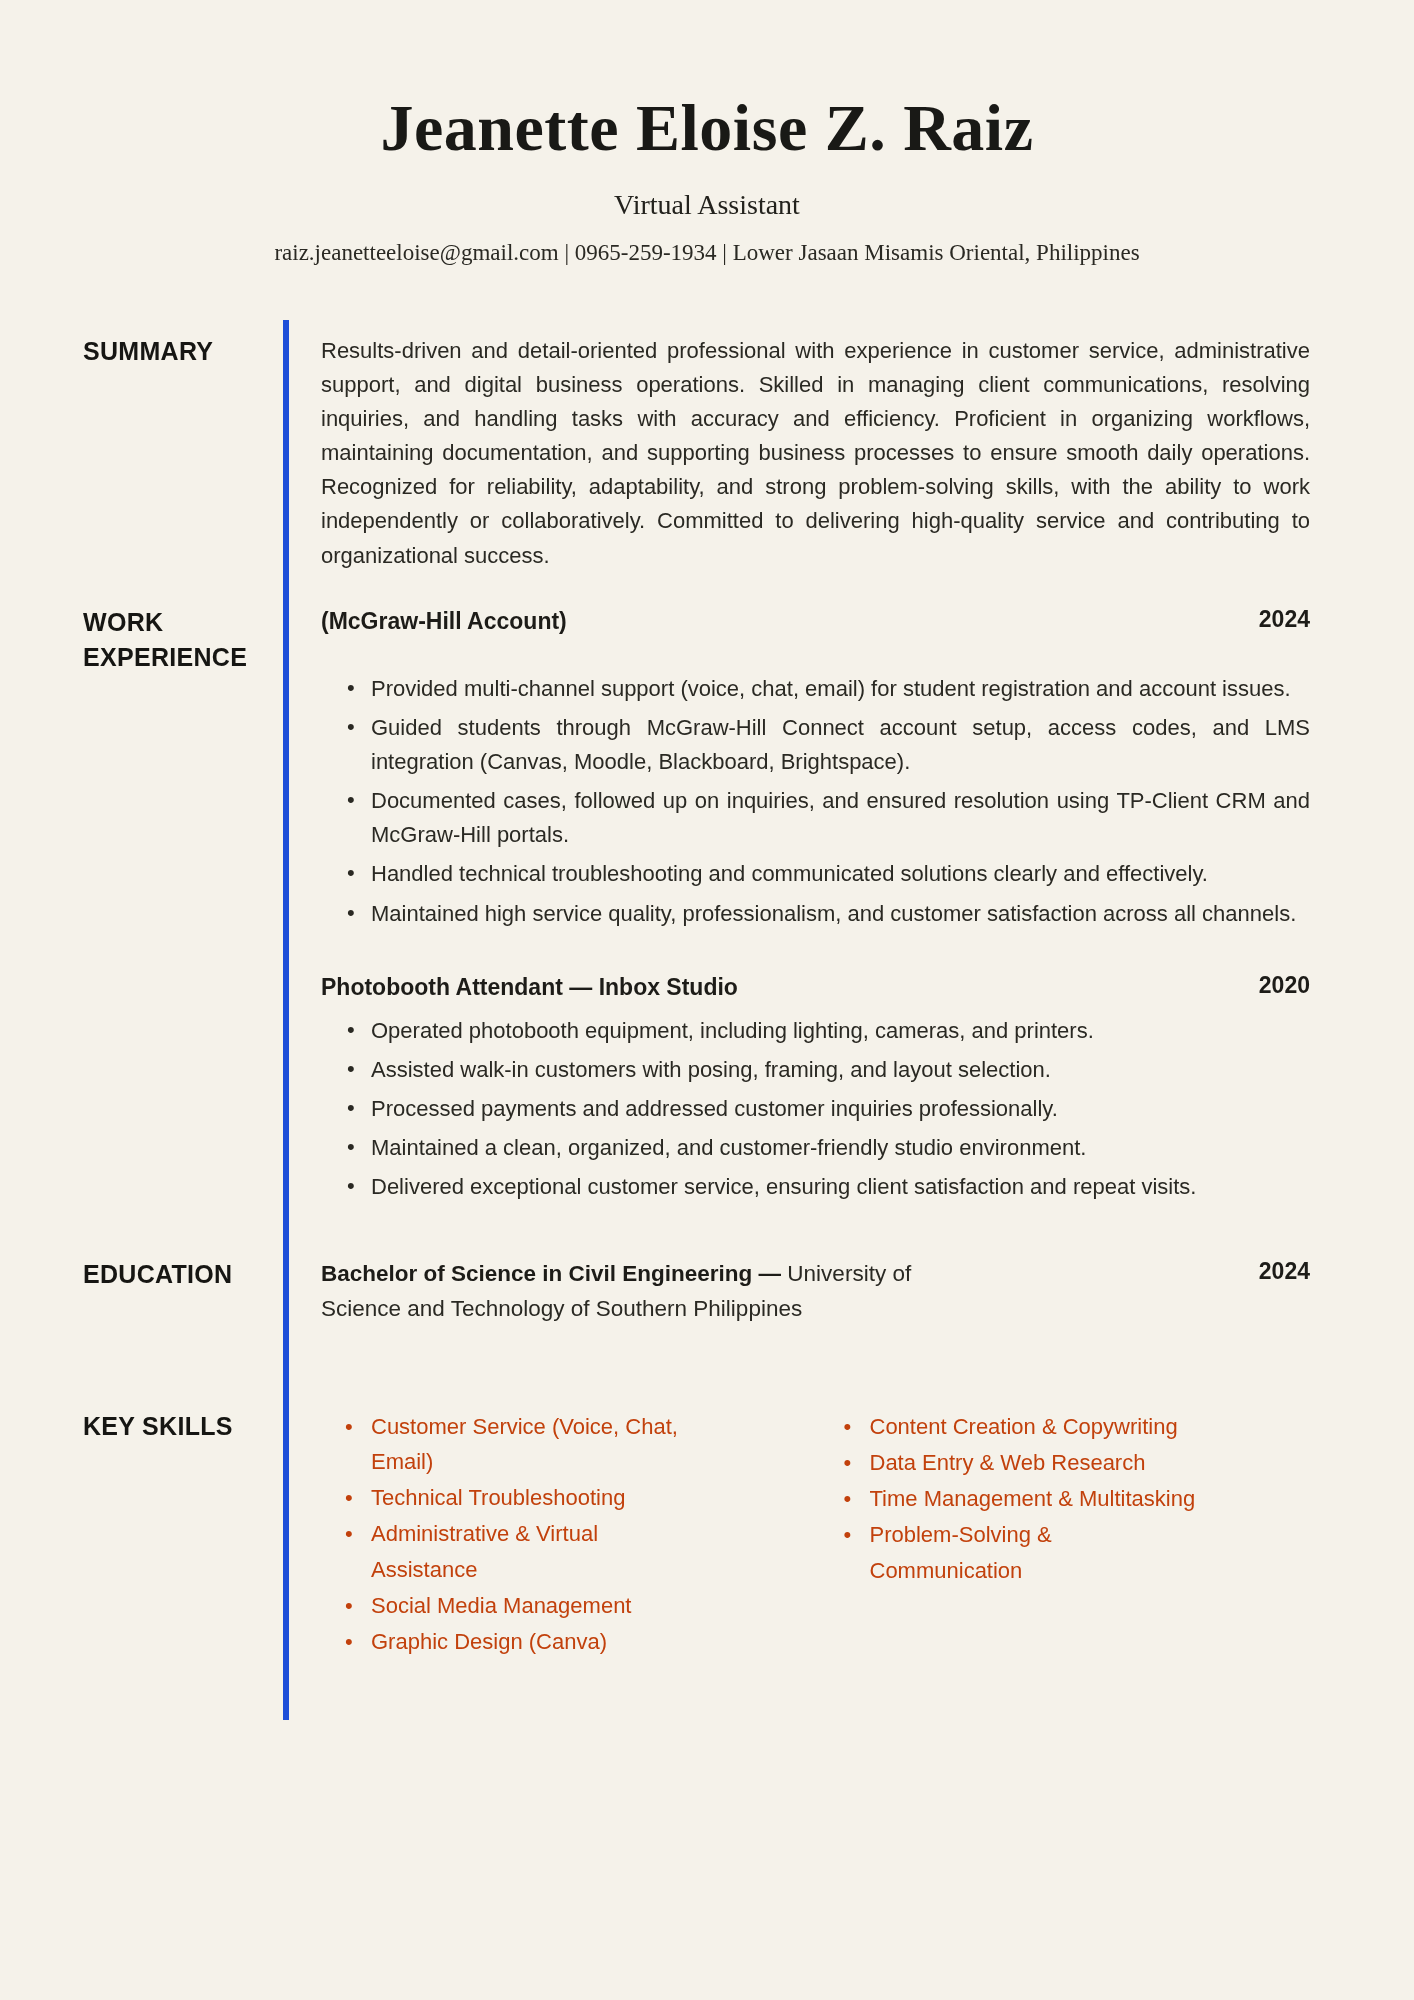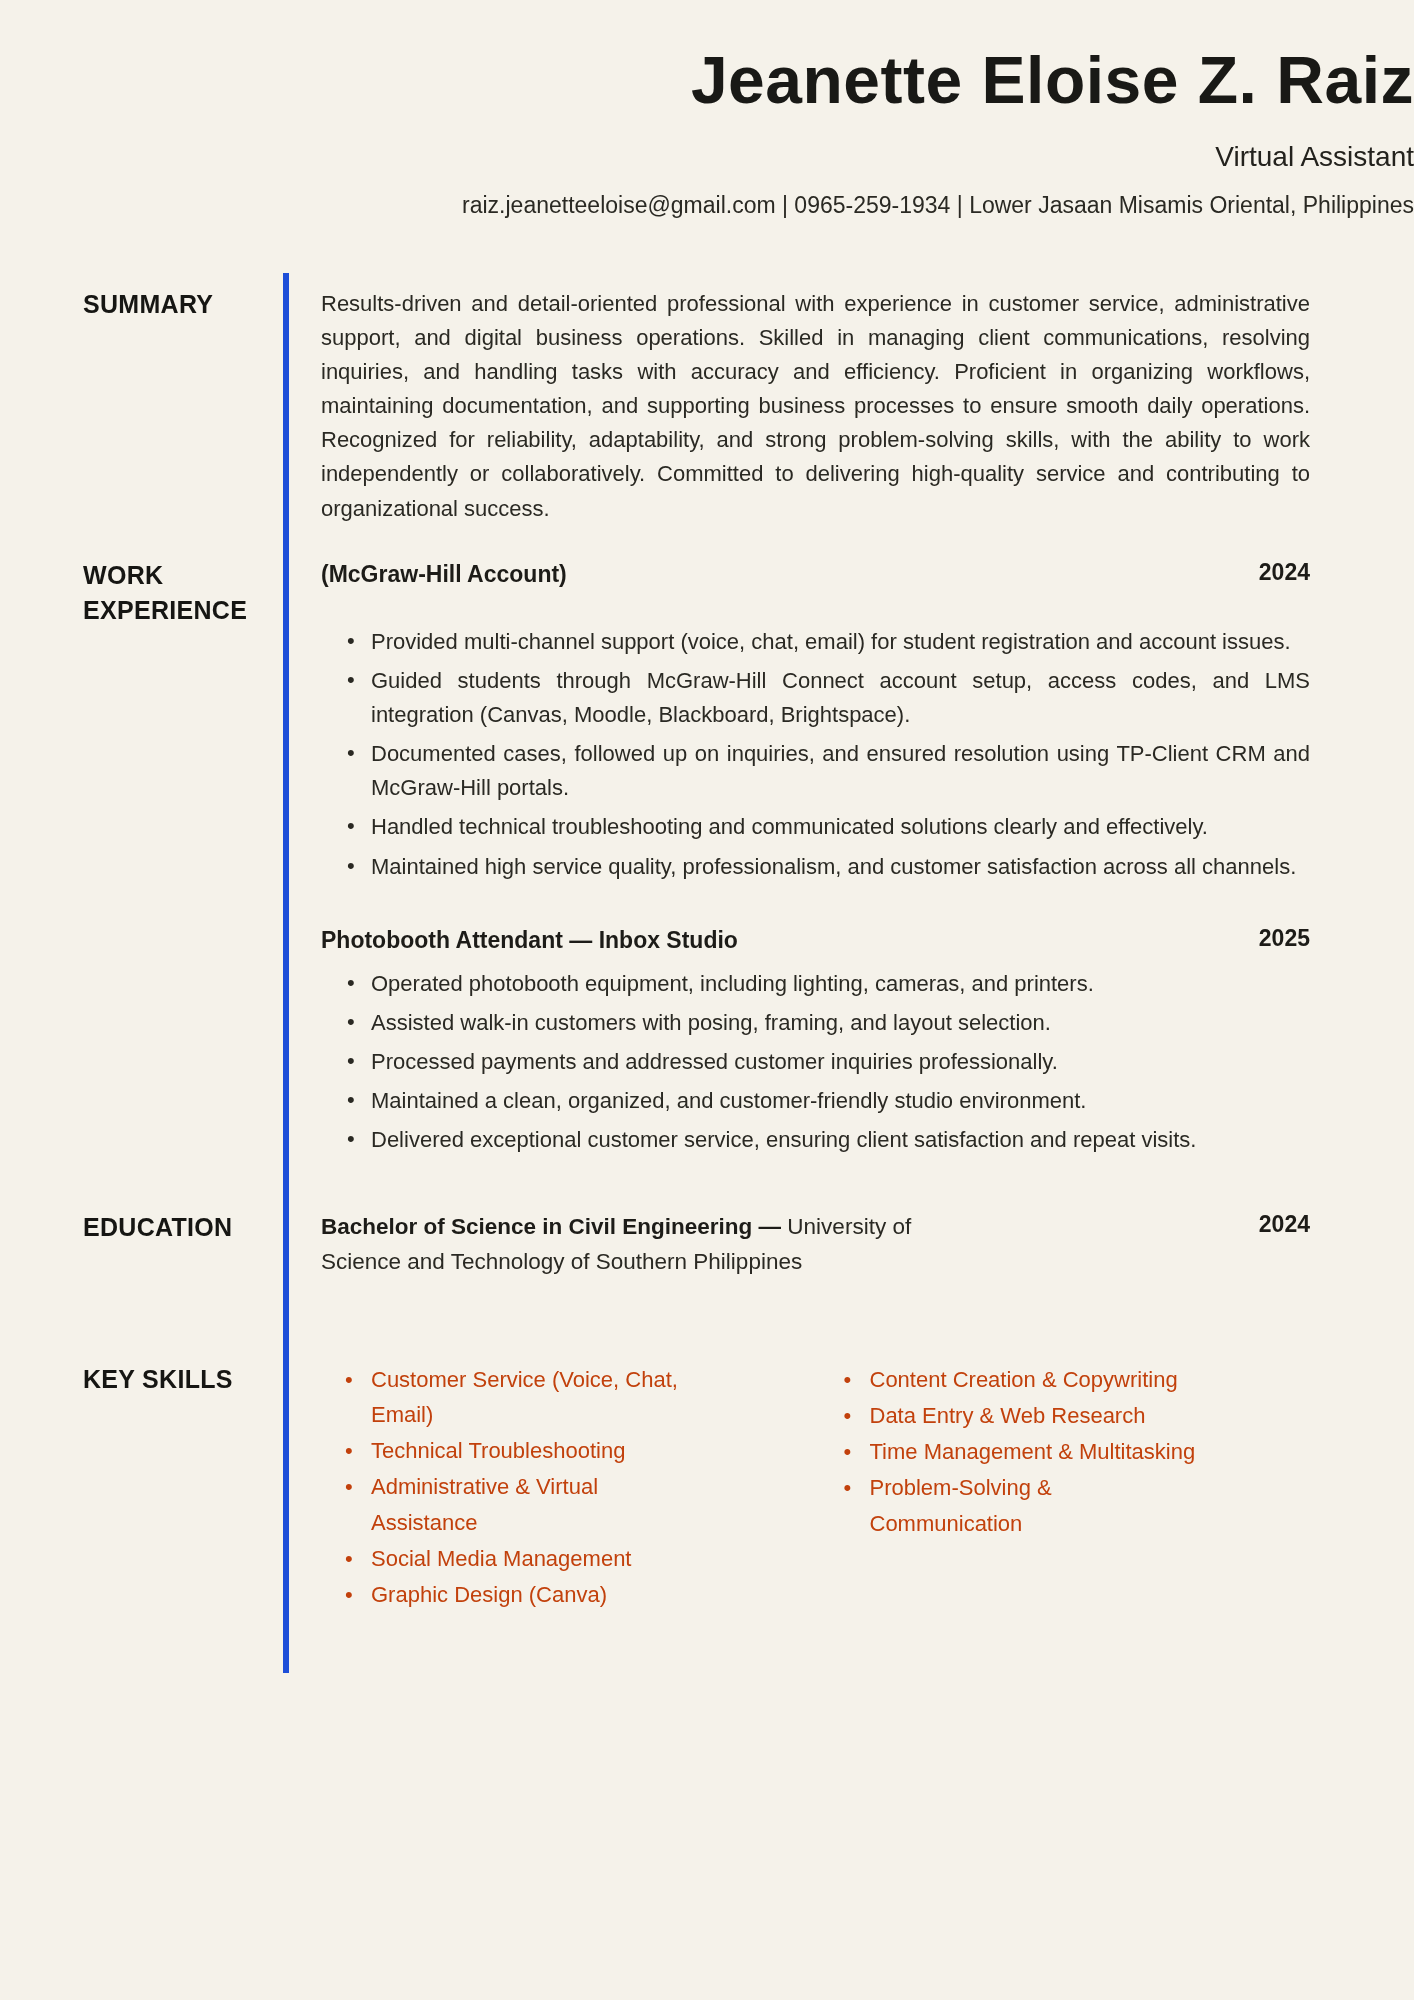--- a/index.html
+++ b/index.html
@@ -3,21 +3,21 @@
 <meta charset="utf-8">
 <style>
   html,body { margin:0; padding:0; background:#e9e7e0; }
   .page {
     width:1414px; height:2000px; margin:0 auto; position:relative;
     background:#f5f2ea; color:#23221d; overflow:hidden; box-sizing:border-box;
     font-family:"Liberation Sans", sans-serif;
   }
 
   
-  .header { text-align:right; padding-top:47px; }
+  .header { text-align:center; padding-top:95px;font-family:Liberation Serif, serif; }
   .name { font-size:66px; font-weight:700; color:#191916; line-height:1; margin:0; letter-spacing:0.5px; }
   .subtitle { font-size:28px; margin-top:28px; color:#23221d; }
   .contact { font-size:23px; margin-top:19px; color:#2a2923; }
 
   
   .main { display:grid; grid-template-columns:200px 1fr; margin:54px 104px 0 83px; }
   .row { display:contents; }
   .label-cell {
     font-weight:700; font-size:25px; line-height:1.4; letter-spacing:0.3px;
     color:#161613; padding-right:18px;
@@ -97,21 +97,21 @@
             <li>Guided students through McGraw-Hill Connect account setup, access codes, and LMS integration (Canvas, Moodle, Blackboard, Brightspace).</li>
             <li>Documented cases, followed up on inquiries, and ensured resolution using TP-Client CRM and McGraw-Hill portals.</li>
             <li>Handled technical troubleshooting and communicated solutions clearly and effectively.</li>
             <li>Maintained high service quality, professionalism, and customer satisfaction across all channels.</li>
           </ul>
         </div>
 
         <div class="job2">
           <div class="job-head">
             <div class="job-title">Photobooth Attendant — Inbox Studio</div>
-            <div class="year">2025</div>
+            <div class="year">2020</div>
           </div>
           <ul class="bullets tight">
             <li>Operated photobooth equipment, including lighting, cameras, and printers.</li>
             <li>Assisted walk-in customers with posing, framing, and layout selection.</li>
             <li>Processed payments and addressed customer inquiries professionally.</li>
             <li>Maintained a clean, organized, and customer-friendly studio environment.</li>
             <li>Delivered exceptional customer service, ensuring client satisfaction and repeat visits.</li>
           </ul>
         </div>
 

